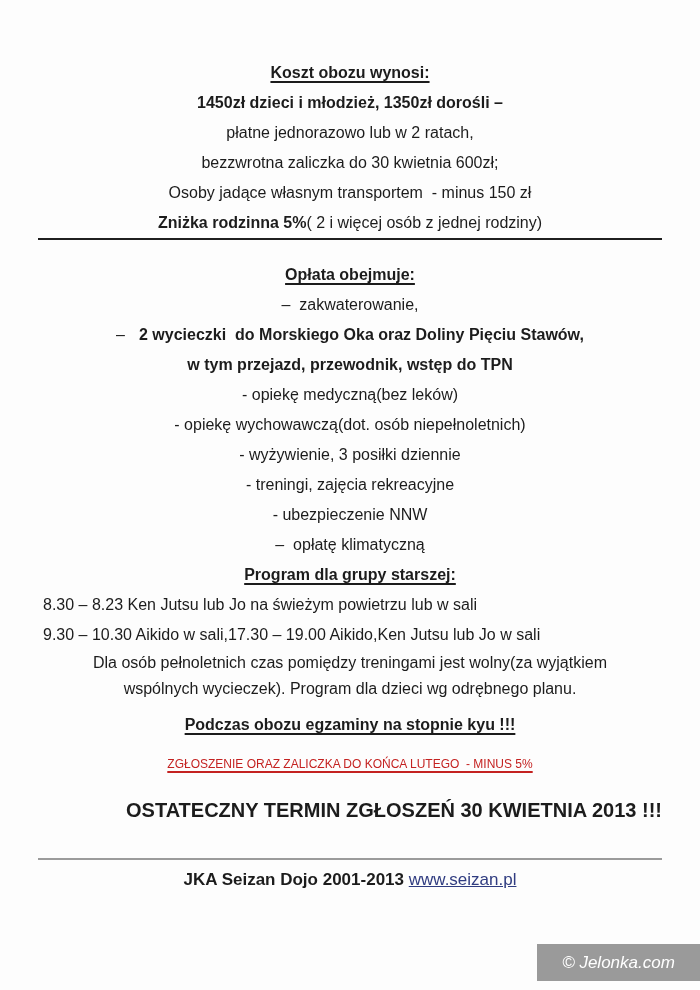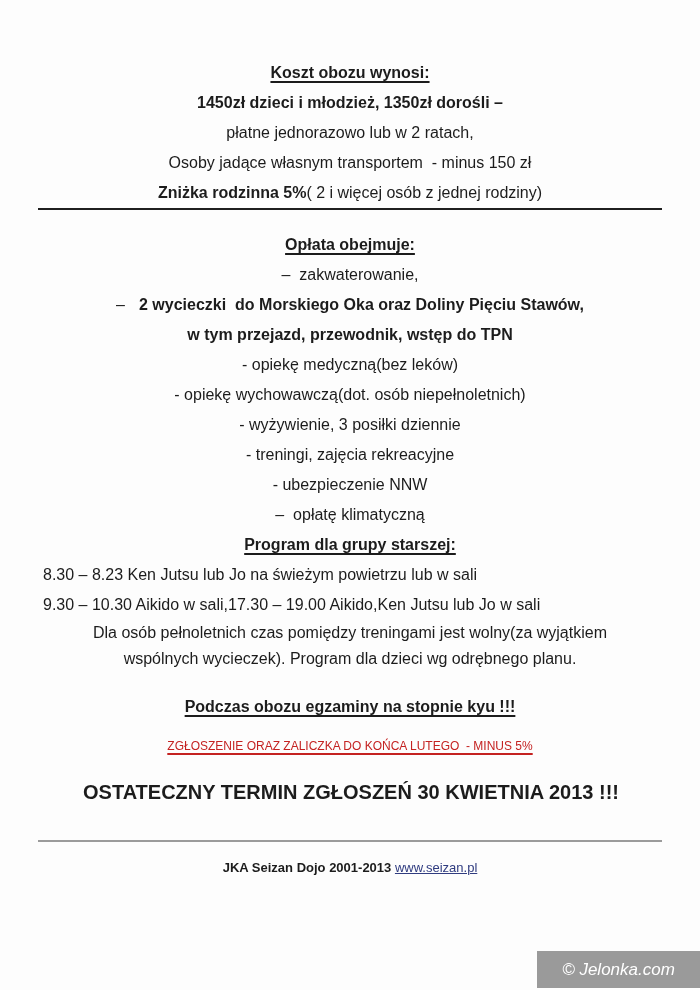--- a/index.html
+++ b/index.html
@@ -18,21 +18,21 @@
     font-size: 16px;
     line-height: 30px;
     text-align: center;
     white-space: pre-wrap;
   }
   .b { font-weight: bold; }
   .u { text-decoration: underline; text-decoration-thickness: 2px; text-underline-offset: 3px; }
   .t { white-space: pre-wrap; }
   .left { text-align: left; padding-left: 5px; }
   .note { line-height: 26px; }
-  .exam { margin-top: 20px; }
+  .exam { margin-top: 8px; }
   .divider {
     border: none;
     border-top: 2px solid #1f1f1f;
     margin: 0;
   }
   .divider-gray {
     border: none;
     border-top: 2px solid #9b9b9b;
     margin-top: 34px;
   }
@@ -43,35 +43,35 @@
     line-height: 28px;
     margin-top: 10px;
     font-weight: normal;
   }
   .red-line .u { text-decoration-color: #c42221; }
   .big-line {
     font-size: 20px;
     line-height: 28px;
     margin-top: 18px;
     font-weight: bold;
-    text-align: center;
+    text-align: right;
     padding-left: 2px;
   }
-  .footer-line { font-size: 13px; line-height: 28px; margin-top: 12px; }
+  .footer-line { font-size: 17px; line-height: 28px; margin-top: 6px; }
   .site-link {
     color: #303c80;
     font-weight: normal;
     text-decoration: underline;
     cursor: pointer;
   }
   .trips-bold { margin-left: 14px; }
   .watermark {
     position: absolute;
     right: 0;
-    bottom: 2px;
+    bottom: 9px;
     width: 163px;
     height: 37px;
     background: #9a9a9a;
     color: #ffffff;
     font-style: italic;
     font-size: 17px;
     display: flex;
     align-items: center;
     justify-content: center;
   }
@@ -79,20 +79,21 @@
 </head>
 <body>
 
 <div class="page">
   <div class="content">
 
     <div>
       <div class="line b u">Koszt obozu wynosi:</div>
       <div class="line b">1450zł dzieci i młodzież, 1350zł dorośli –</div>
       <div class="line">płatne jednorazowo lub w 2 ratach,</div>
+      <div class="line">bezzwrotna zaliczka do 30 kwietnia 600zł;</div>
       <div class="line">Osoby jadące własnym transportem  - minus 150 zł</div>
       <div class="line"><span class="b t">Zniżka rodzinna 5%</span><span class="t">( 2 i więcej osób z jednej rodziny)</span></div>
     </div>
 
     <hr class="divider">
 
     <div>
       <div class="line b u section-head">Opłata obejmuje:</div>
       <div class="line">–  zakwaterowanie,</div>
       <div class="line"><span class="t">–</span><span class="b t trips-bold">2 wycieczki  do Morskiego Oka oraz Doliny Pięciu Stawów,</span></div>

